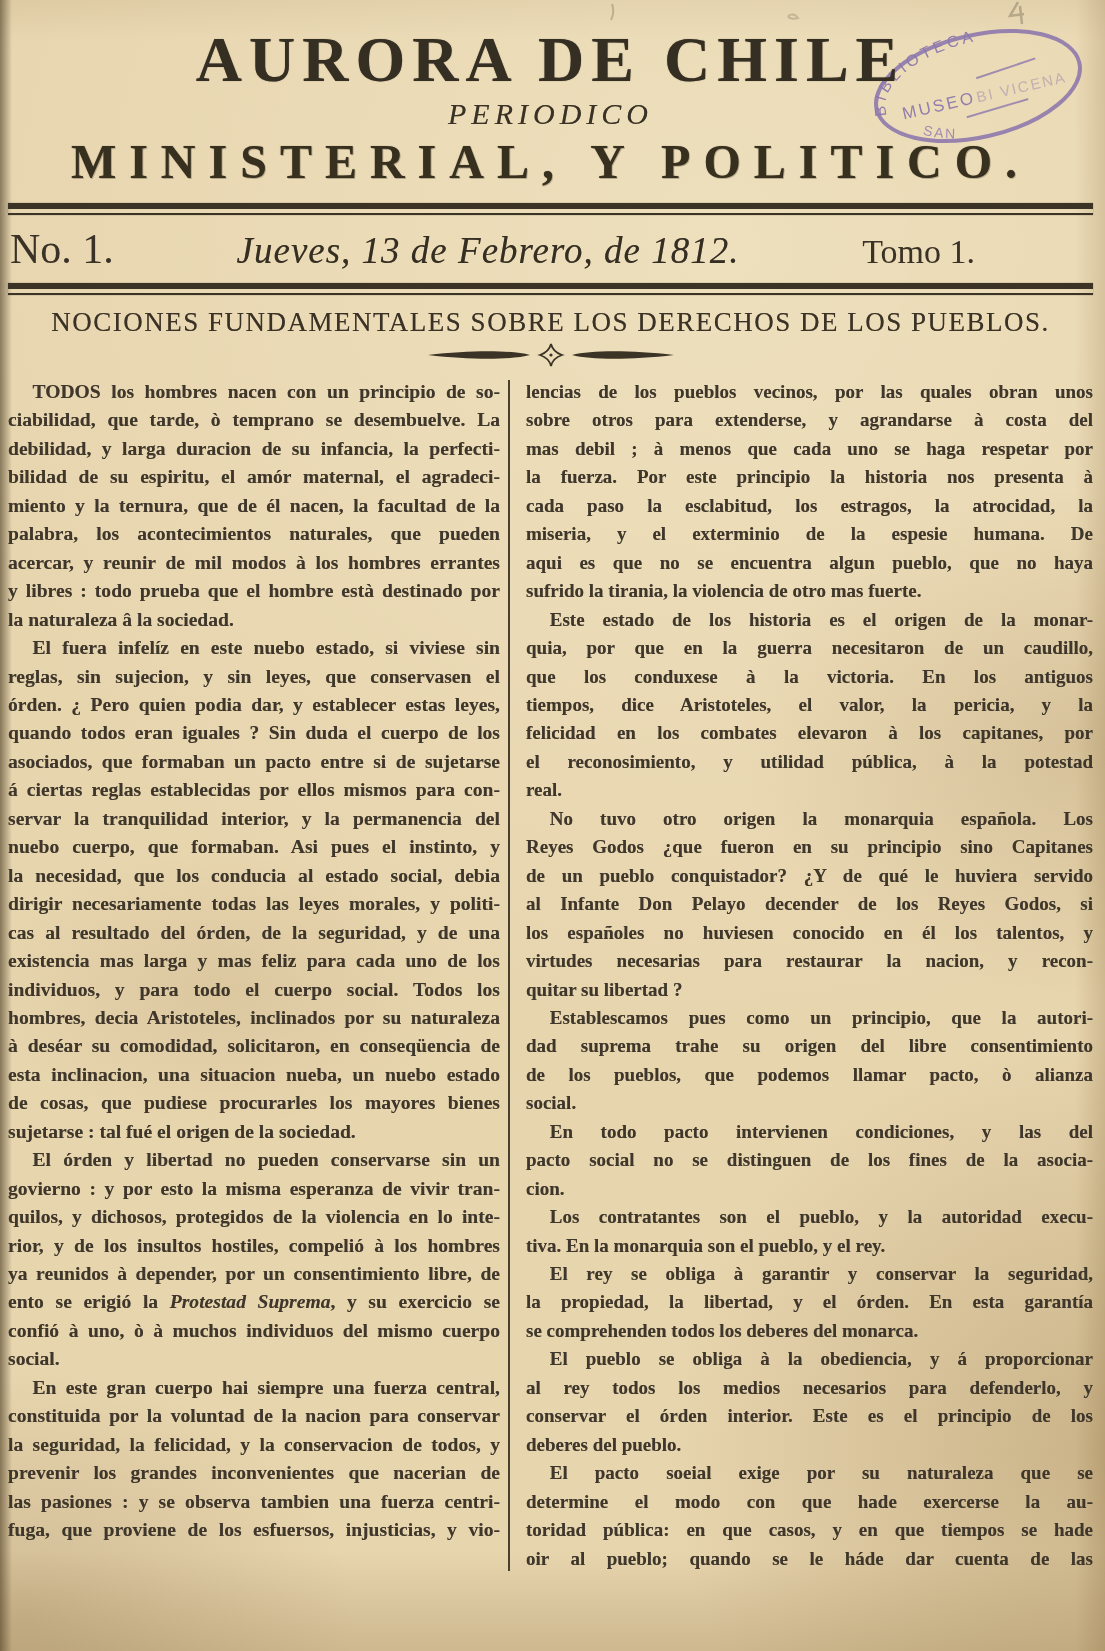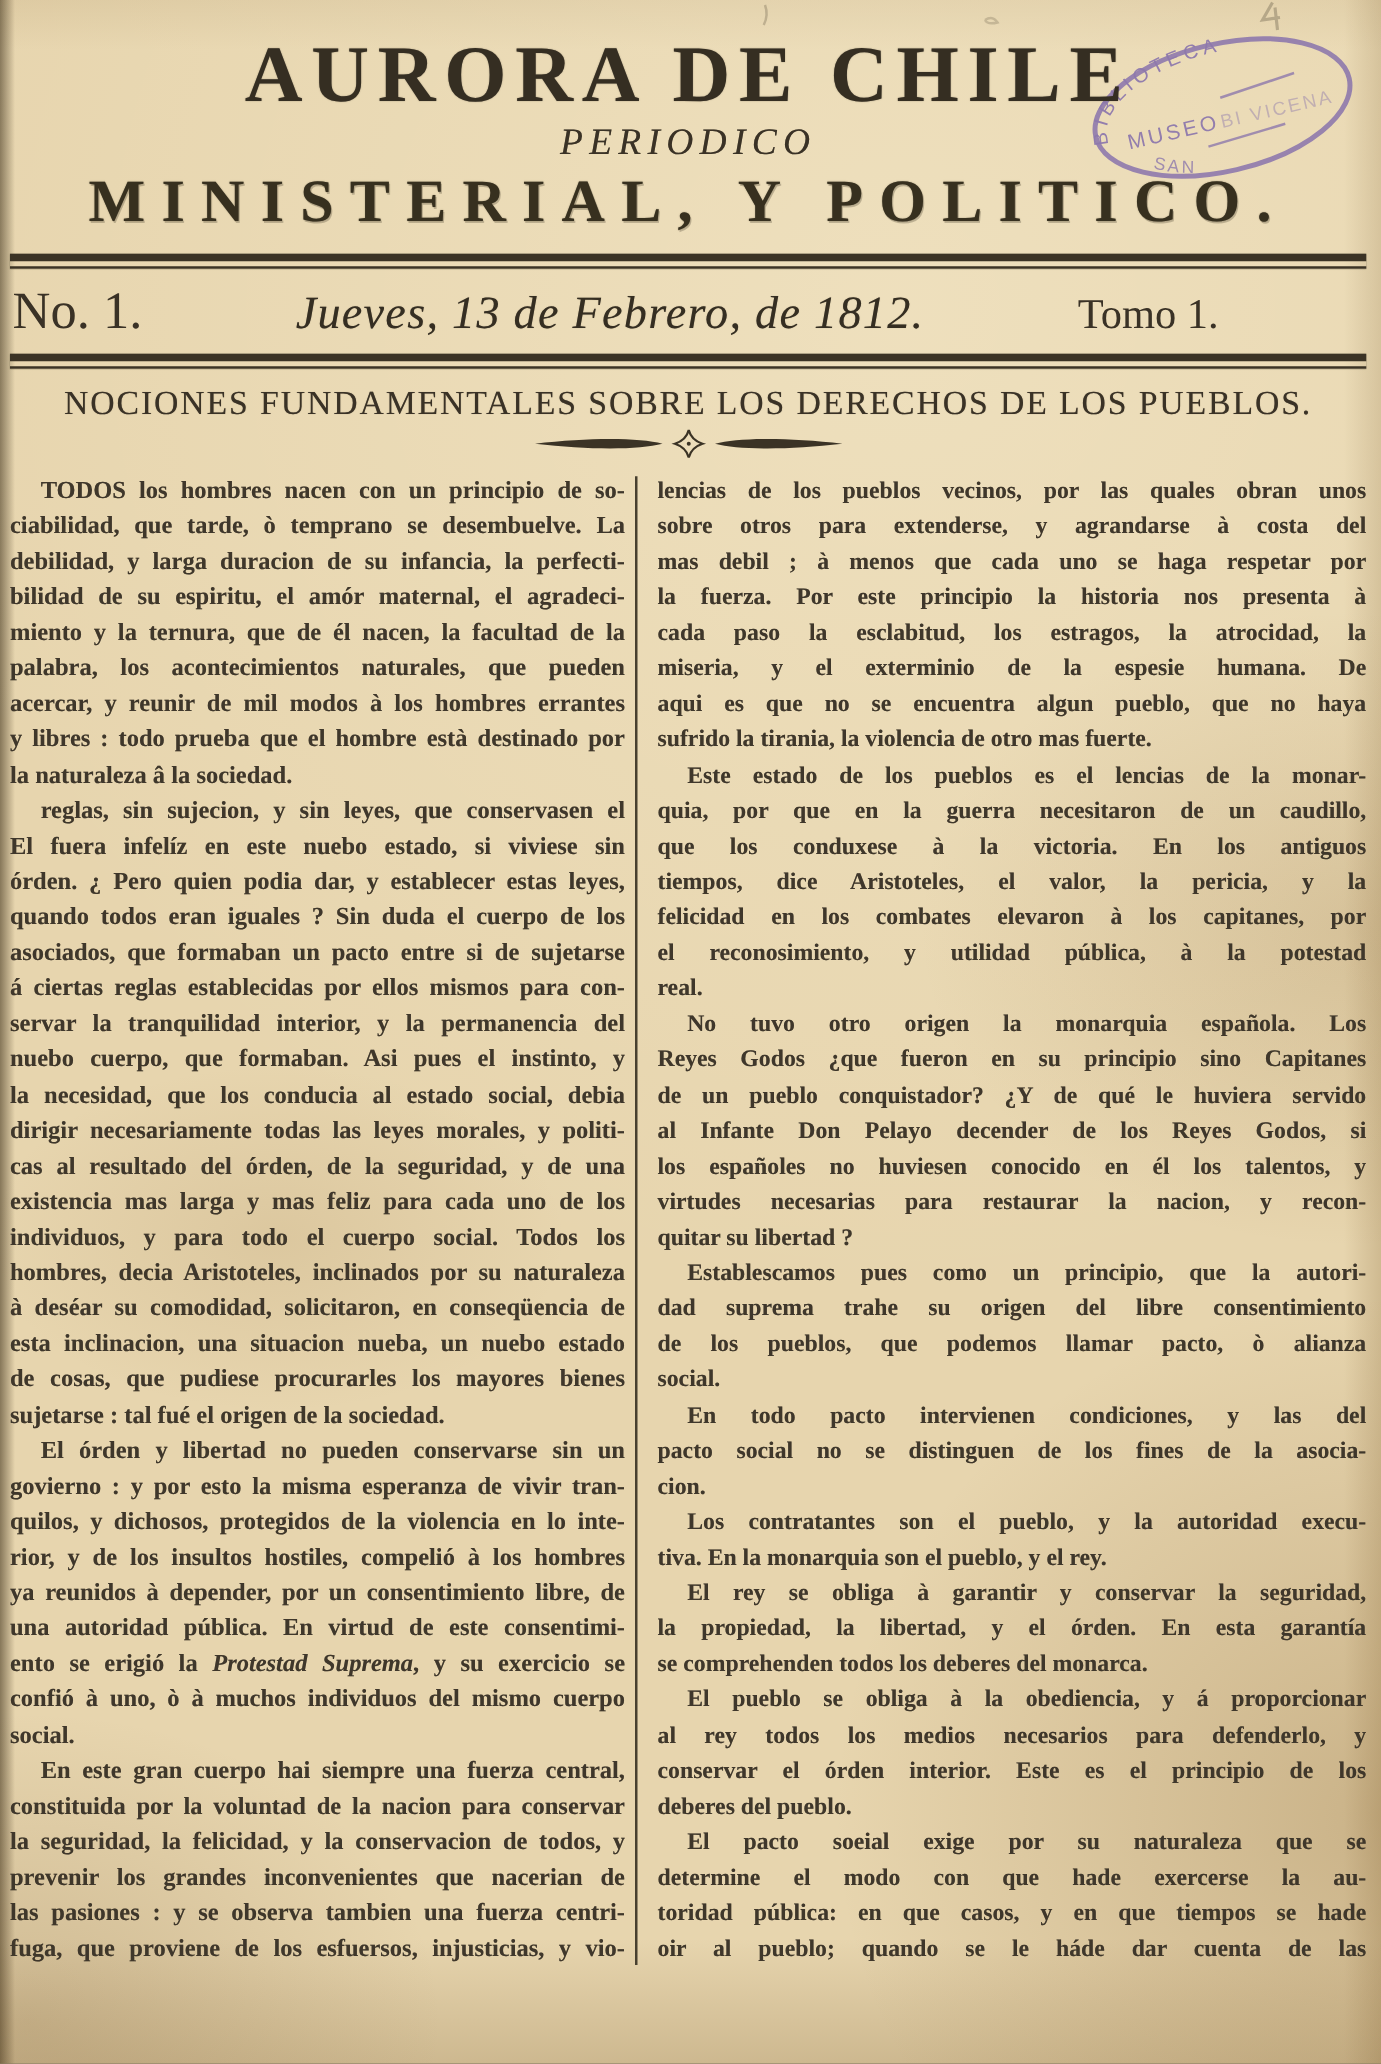--- a/index.html
+++ b/index.html
@@ -158,22 +158,22 @@
             <div class="line"><span>ciabilidad, que tarde, ò temprano se desembuelve. La</span></div>
             <div class="line"><span>debilidad, y larga duracion de su infancia, la perfecti-</span></div>
             <div class="line"><span>bilidad de su espiritu, el amór maternal, el agradeci-</span></div>
             <div class="line"><span>miento y la ternura, que de él nacen, la facultad de la</span></div>
             <div class="line"><span>palabra, los acontecimientos naturales, que pueden</span></div>
             <div class="line"><span>acercar, y reunir de mil modos à los hombres errantes</span></div>
             <div class="line"><span>y libres : todo prueba que el hombre està destinado por</span></div>
             <div class="line last"><span>la naturaleza â la sociedad.</span></div>
           </div>
           <div class="para indent">
+            <div class="line"><span>El fuera infelíz en este nuebo estado, si viviese sin</span></div>
             <div class="line"><span>reglas, sin sujecion, y sin leyes, que conservasen el</span></div>
-            <div class="line"><span>El fuera infelíz en este nuebo estado, si viviese sin</span></div>
             <div class="line"><span>órden. ¿ Pero quien podia dar, y establecer estas leyes,</span></div>
             <div class="line"><span>quando todos eran iguales ? Sin duda el cuerpo de los</span></div>
             <div class="line"><span>asociados, que formaban un pacto entre si de sujetarse</span></div>
             <div class="line"><span>á ciertas reglas establecidas por ellos mismos para con-</span></div>
             <div class="line"><span>servar la tranquilidad interior, y la permanencia del</span></div>
             <div class="line"><span>nuebo cuerpo, que formaban. Asi pues el instinto, y</span></div>
             <div class="line"><span>la necesidad, que los conducia al estado social, debia</span></div>
             <div class="line"><span>dirigir necesariamente todas las leyes morales, y politi-</span></div>
             <div class="line"><span>cas al resultado del órden, de la seguridad, y de una</span></div>
             <div class="line"><span>existencia mas larga y mas feliz para cada uno de los</span></div>
@@ -183,21 +183,20 @@
             <div class="line"><span>esta inclinacion, una situacion nueba, un nuebo estado</span></div>
             <div class="line"><span>de cosas, que pudiese procurarles los mayores bienes</span></div>
             <div class="line last"><span>sujetarse : tal fué el origen de la sociedad.</span></div>
           </div>
           <div class="para indent">
             <div class="line"><span>El órden y libertad no pueden conservarse sin un</span></div>
             <div class="line"><span>govierno : y por esto la misma esperanza de vivir tran-</span></div>
             <div class="line"><span>quilos, y dichosos, protegidos de la violencia en lo inte-</span></div>
             <div class="line"><span>rior, y de los insultos hostiles, compelió à los hombres</span></div>
             <div class="line"><span>ya reunidos à depender, por un consentimiento libre, de</span></div>
-            <div class="line"><span>una autoridad pública. En virtud de este consentimi-</span></div>
             <div class="line"><span>ento se erigió la </span><span class="it">Protestad Suprema</span><span>, y su exercicio se</span></div>
             <div class="line"><span>confió à uno, ò à muchos individuos del mismo cuerpo</span></div>
             <div class="line last"><span>social.</span></div>
           </div>
           <div class="para indent">
             <div class="line"><span>En este gran cuerpo hai siempre una fuerza central,</span></div>
             <div class="line"><span>constituida por la voluntad de la nacion para conservar</span></div>
             <div class="line"><span>la seguridad, la felicidad, y la conservacion de todos, y</span></div>
             <div class="line"><span>prevenir los grandes inconvenientes que nacerian de</span></div>
             <div class="line"><span>las pasiones : y se observa tambien una fuerza centri-</span></div>
@@ -210,21 +209,21 @@
             <div class="line"><span>lencias de los pueblos vecinos, por las quales obran unos</span></div>
             <div class="line"><span>sobre otros para extenderse, y agrandarse à costa del</span></div>
             <div class="line"><span>mas debil ; à menos que cada uno se haga respetar por</span></div>
             <div class="line"><span>la fuerza. Por este principio la historia nos presenta à</span></div>
             <div class="line"><span>cada paso la esclabitud, los estragos, la atrocidad, la</span></div>
             <div class="line"><span>miseria, y el exterminio de la espesie humana. De</span></div>
             <div class="line"><span>aqui es que no se encuentra algun pueblo, que no haya</span></div>
             <div class="line last"><span>sufrido la tirania, la violencia de otro mas fuerte.</span></div>
           </div>
           <div class="para indent">
-            <div class="line"><span>Este estado de los pueblos es el lencias de la monar-</span></div>
+            <div class="line"><span>Este estado de los historia es el origen de la monar-</span></div>
             <div class="line"><span>quia, por que en la guerra necesitaron de un caudillo,</span></div>
             <div class="line"><span>que los conduxese à la victoria. En los antiguos</span></div>
             <div class="line"><span>tiempos, dice Aristoteles, el valor, la pericia, y la</span></div>
             <div class="line"><span>felicidad en los combates elevaron à los capitanes, por</span></div>
             <div class="line"><span>el reconosimiento, y utilidad pública, à la potestad</span></div>
             <div class="line last"><span>real.</span></div>
           </div>
           <div class="para indent">
             <div class="line"><span>No tuvo otro origen la monarquia española. Los</span></div>
             <div class="line"><span>Reyes Godos ¿que fueron en su principio sino Capitanes</span></div>

